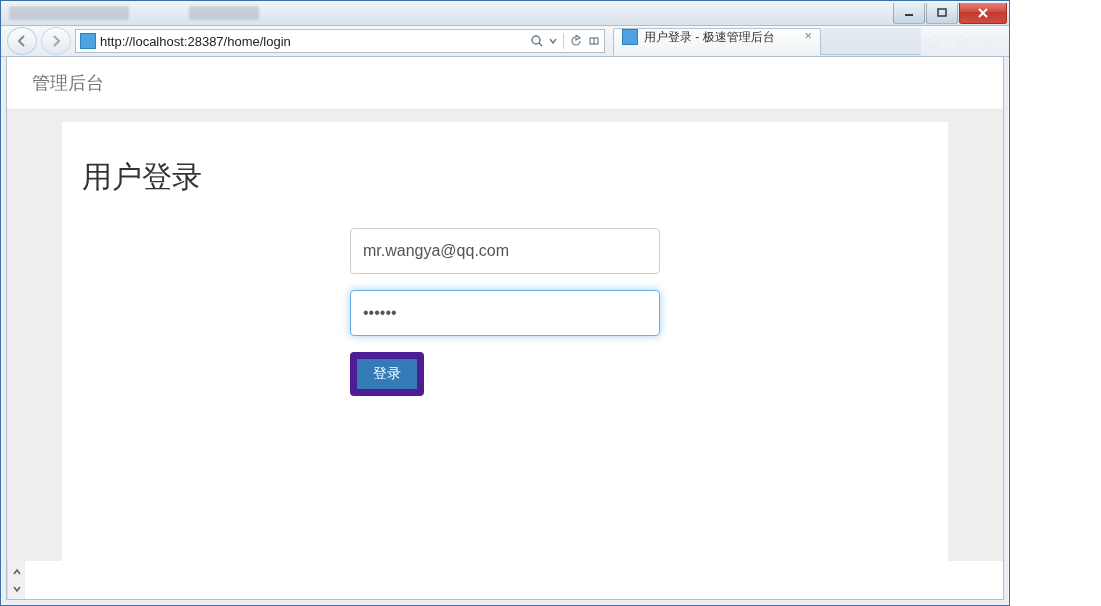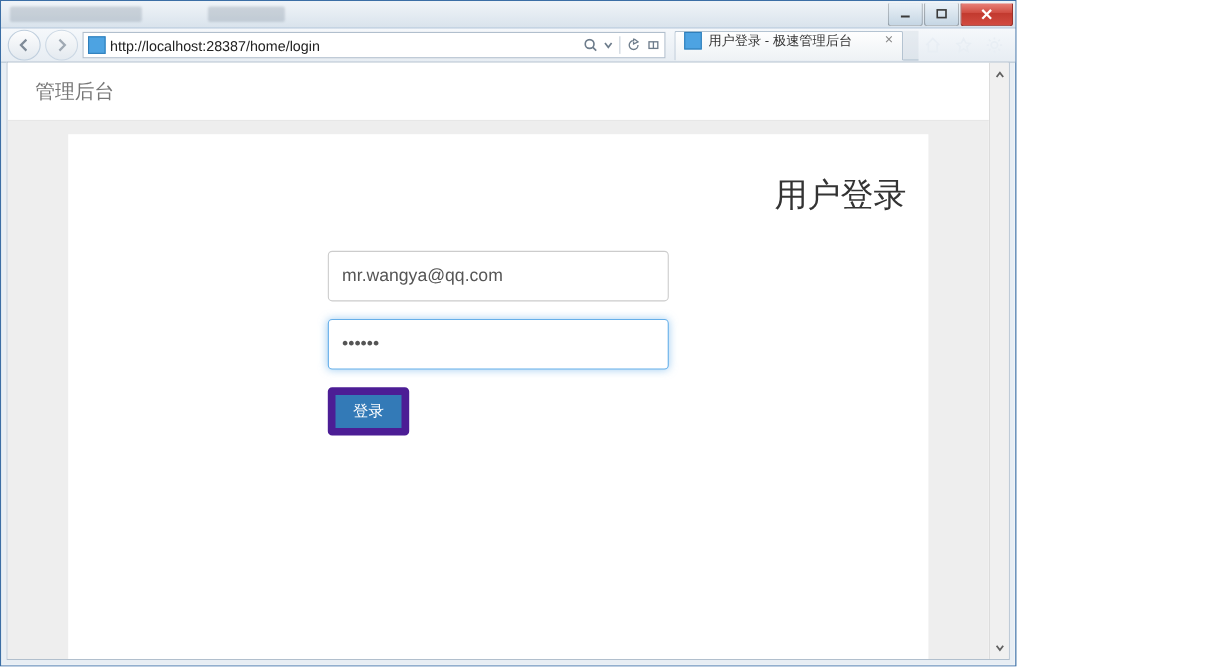--- a/index.html
+++ b/index.html
@@ -6,21 +6,21 @@
     margin: 0;
     padding: 0;
     width: 1101px;
     height: 606px;
     font-family: "Microsoft YaHei", "SimSun", Arial, sans-serif;
     overflow: hidden;
     background: #fff;
   }
   
   .win {
-    width: 924px;
+    width: 1010px;
     height: 606px;
     border: 1px solid #3b6ea5;
     box-sizing: border-box;
     position: relative;
     background: #e8eef4;
     box-shadow: inset 0 0 0 1px rgba(255,255,255,0.4);
   }
   
   .titlebar {
     height: 24px;
@@ -181,20 +181,21 @@
   .viewport {
     position: absolute;
     top: 55px;
     left: 5px;
     right: 5px;
     bottom: 5px;
     background: #fff;
     border: 1px solid #b1bfcd;
     display: flex;
     box-shadow: inset 0 0 0 1px rgba(255,255,255,0.6);
+    flex-direction: column;
   }
   .page {
     flex: 1;
     overflow: hidden;
     background: #fff;
     position: relative;
   }
   .scrollbar {
     width: 17px;
     background: #f0f0f0;
@@ -229,21 +230,21 @@
     background: #eeeeee;
     padding: 12px 55px 40px 55px;
     min-height: 600px;
   }
   .panel {
     background: #fff;
     padding: 35px 20px 60px 20px;
     min-height: 460px;
   }
   .panel h1 {
-    text-align: right;
+    text-align: left;
     font-weight: 400;
     font-size: 30px;
     color: #333;
     margin: 0 0 30px 0;
     font-family: "SimSun", serif;
   }
   .form {
     width: 310px;
     margin: 0 auto;
   }

